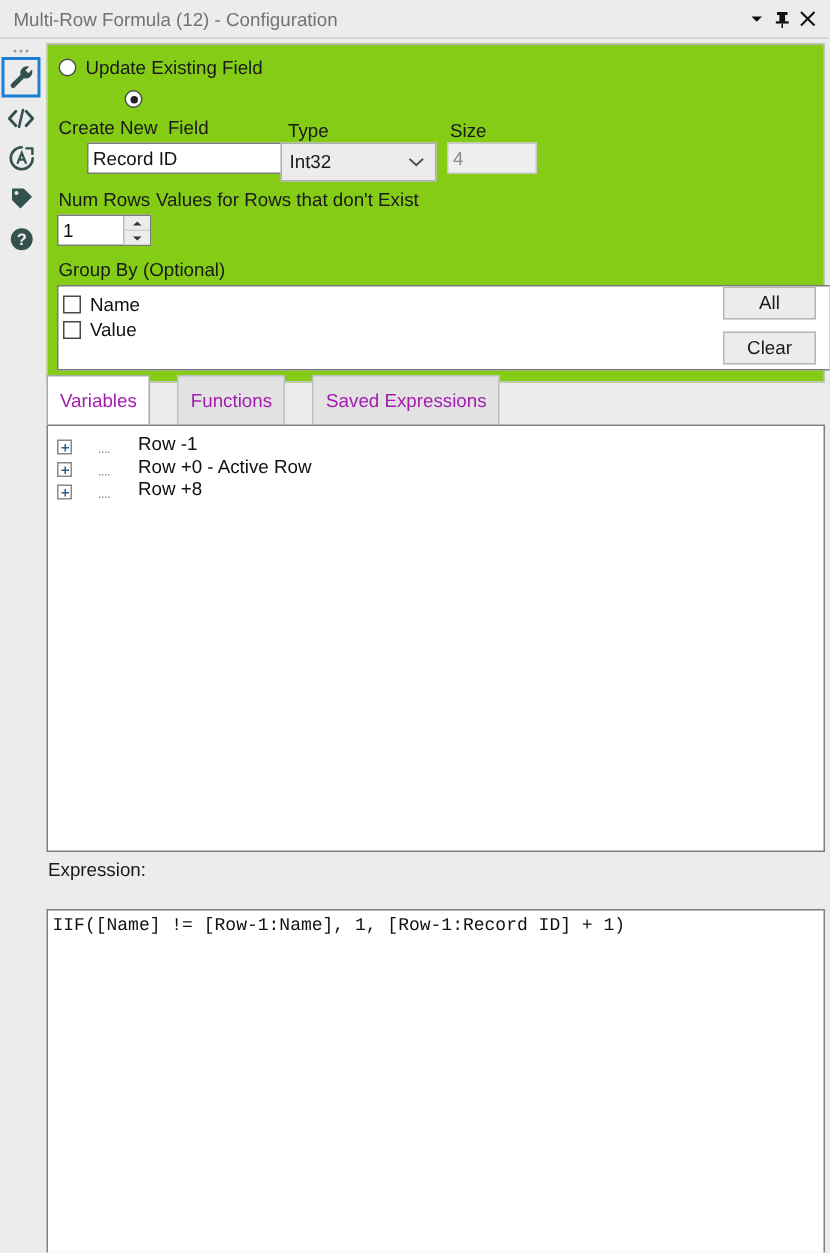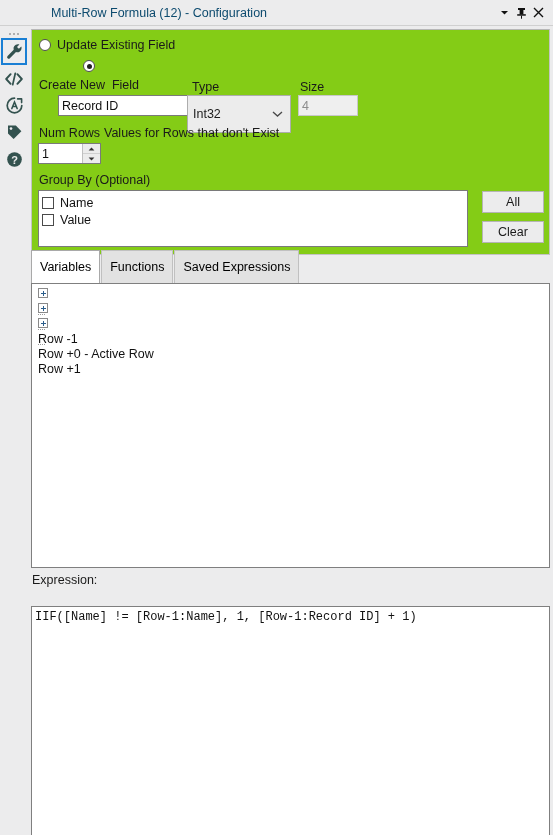--- a/index.html
+++ b/index.html
@@ -22,24 +22,23 @@
     height: 26px;
     background: #ececed;
     display: flex;
     align-items: center;
     padding: 0 6px 0 9px;
     box-sizing: border-box;
     border-bottom: 1px solid #d0d0d0;
   }
   .titlebar-text {
     font-size: 12.5px;
-    color: #0c4a6e;
+    color: #737373;
     flex: 1;
     white-space: nowrap;
-    margin-left: 42px;
   }
   .tb-btn {
     width: 17px;
     height: 20px;
     display: flex;
     align-items: center;
     justify-content: center;
     color: #111;
     cursor: default;
   }
@@ -255,26 +254,26 @@
     height: 19px;
     display: flex;
     align-items: flex-end;
   }
   .tab {
     height: 19px;
     padding: 16px 8px;
     display: flex;
     align-items: center;
     font-size: 12.5px;
-    color: #000000;
+    color: #a21caf;
     background: #e2e2e2;
     border: 1px solid #c0c0c0;
     border-bottom: none;
     box-sizing: border-box;
-    margin-right: 1px;
+    margin-right: 18px;
   }
   .tab.active {
     background: #ffffff;
     border-color: #a9a9a9;
     height: 20px;
   }
 
   .treebox {
     position: absolute;
     left: 3px;
@@ -282,24 +281,23 @@
     width: 519px;
     height: 285px;
     background: #ffffff;
     border: 1px solid #7f7f7f;
     box-sizing: border-box;
     padding: 4px 0 0 6px;
     overflow: hidden;
   }
   .tree-item {
     display: flex;
-    align-items: flex-start;
+    align-items: flex-end;
     height: 15px;
     gap: 16px;
-    flex-direction: column;
   }
   .expander {
     width: 10px; height: 10px;
     border: 1px solid #8a8a8a;
     background: #fff;
     box-sizing: border-box;
     position: relative;
     flex: none;
     margin-right: 2px;
   }
@@ -443,21 +441,21 @@
     <div class="radio-row" style="left:7px; top:30px;flex-direction:column;">
       <span class="radio checked"></span>
       <span class="radio-label">Create New  Field</span>
     </div>
 
     <span class="lbl" style="left:160px; top:50px;">Type</span>
     <span class="lbl" style="left:268px; top:50px;">Size</span>
 
     <div class="txtbox" style="left:26px; top:65px; width:131px; height:21px;">Record ID</div>
 
-    <div class="combo" style="left:155px; top:65px; width:104px; height:38px;">
+    <div class="combo" style="left:155px; top:65px; width:104px; height:26px;">
       <span>Int32</span>
       <span class="chev">
         <svg width="11" height="7" viewBox="0 0 11 7">
             <path d="M1 1.4 L5.5 5.6 L10 1.4" stroke="#4a4a4a" stroke-width="1.3" fill="none"></path>
           </svg>
       </span>
     </div>
 
     <div class="txtbox disabled" style="left:266px; top:65px; width:60px; height:21px;">4</div>
 
@@ -476,21 +474,21 @@
             <svg width="7" height="4" viewBox="0 0 7 4">
               <path d="M3.5 3.4 L0.6 0.6 L6.4 0.6 Z" fill="#333"></path>
             </svg>
           </div>
       </span>
     </div>
 
 
     <span class="lbl" style="left:7px; top:143px;">Group By (Optional)</span>
 
-    <div class="listbox" style="left:6px; top:160px; width:430px; height:57px;">
+    <div class="listbox" style="left:6px; top:160px; width:516px; height:57px;">
       <div class="chk-row">
         <span class="chkbox"></span>
         <span class="chk-label">Name</span>
       </div>
       <div class="chk-row">
         <span class="chkbox"></span>
         <span class="chk-label">Value</span>
       </div>
     </div>
 
@@ -511,20 +509,20 @@
       <span class="tree-label">Row -1</span>
     </div>
     <div class="tree-item">
       <span class="expander"></span>
       <span class="dots"></span>
       <span class="tree-label">Row +0 - Active Row</span>
     </div>
     <div class="tree-item">
       <span class="expander"></span>
       <span class="dots"></span>
-      <span class="tree-label">Row +1</span>
+      <span class="tree-label">Row +8</span>
     </div>
   </div>
 
   <span class="expr-label">Expression:</span>
   <div class="exprbox">IIF([Name] != [Row-1:Name], 1, [Row-1:Record ID] + 1)</div>
 
 </div>
 
 </body></html>

